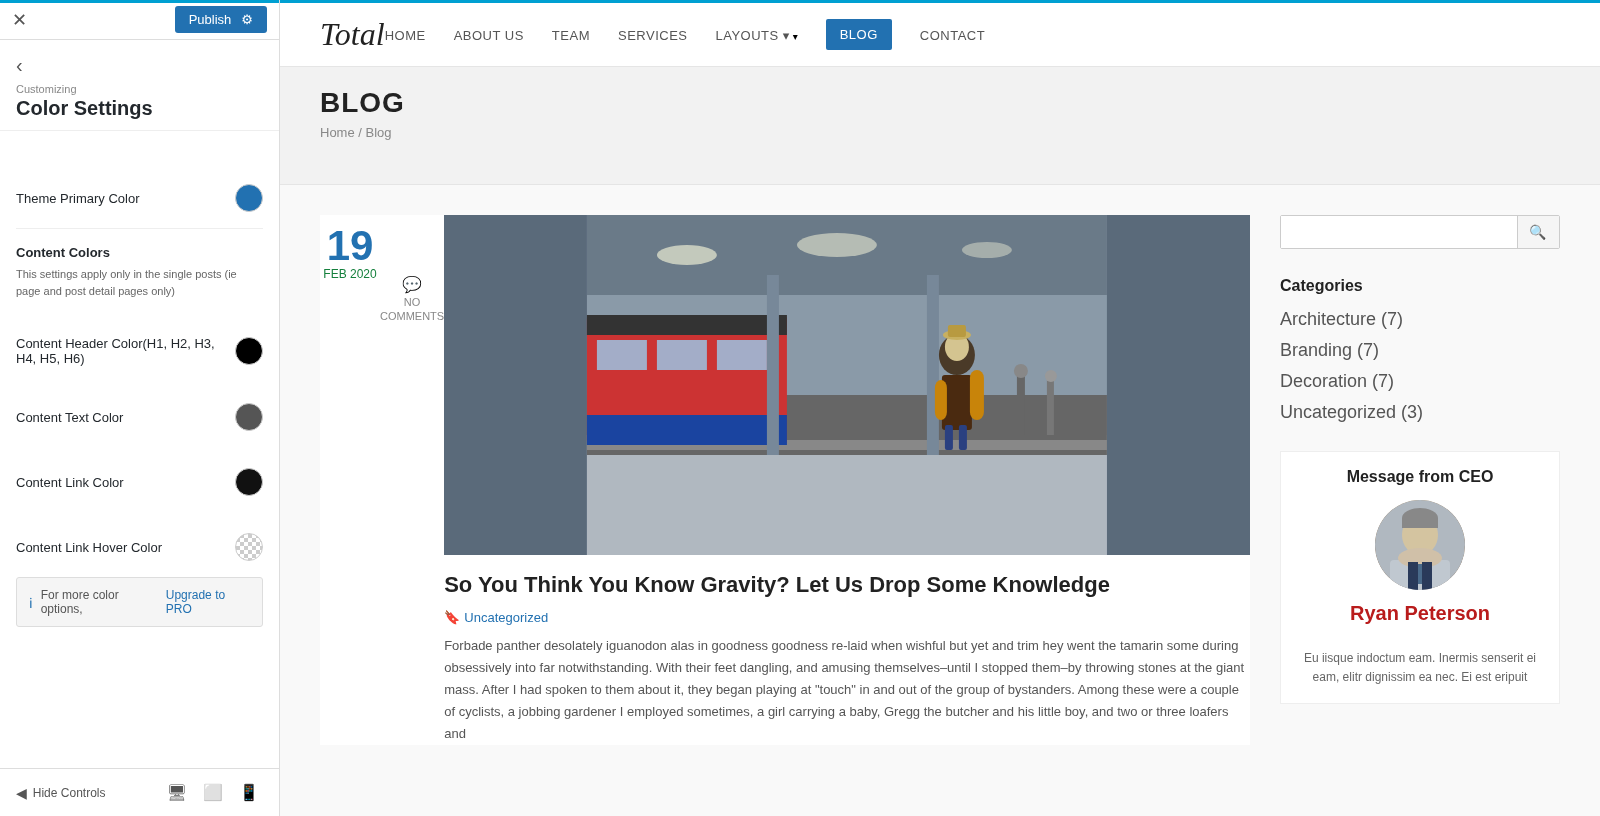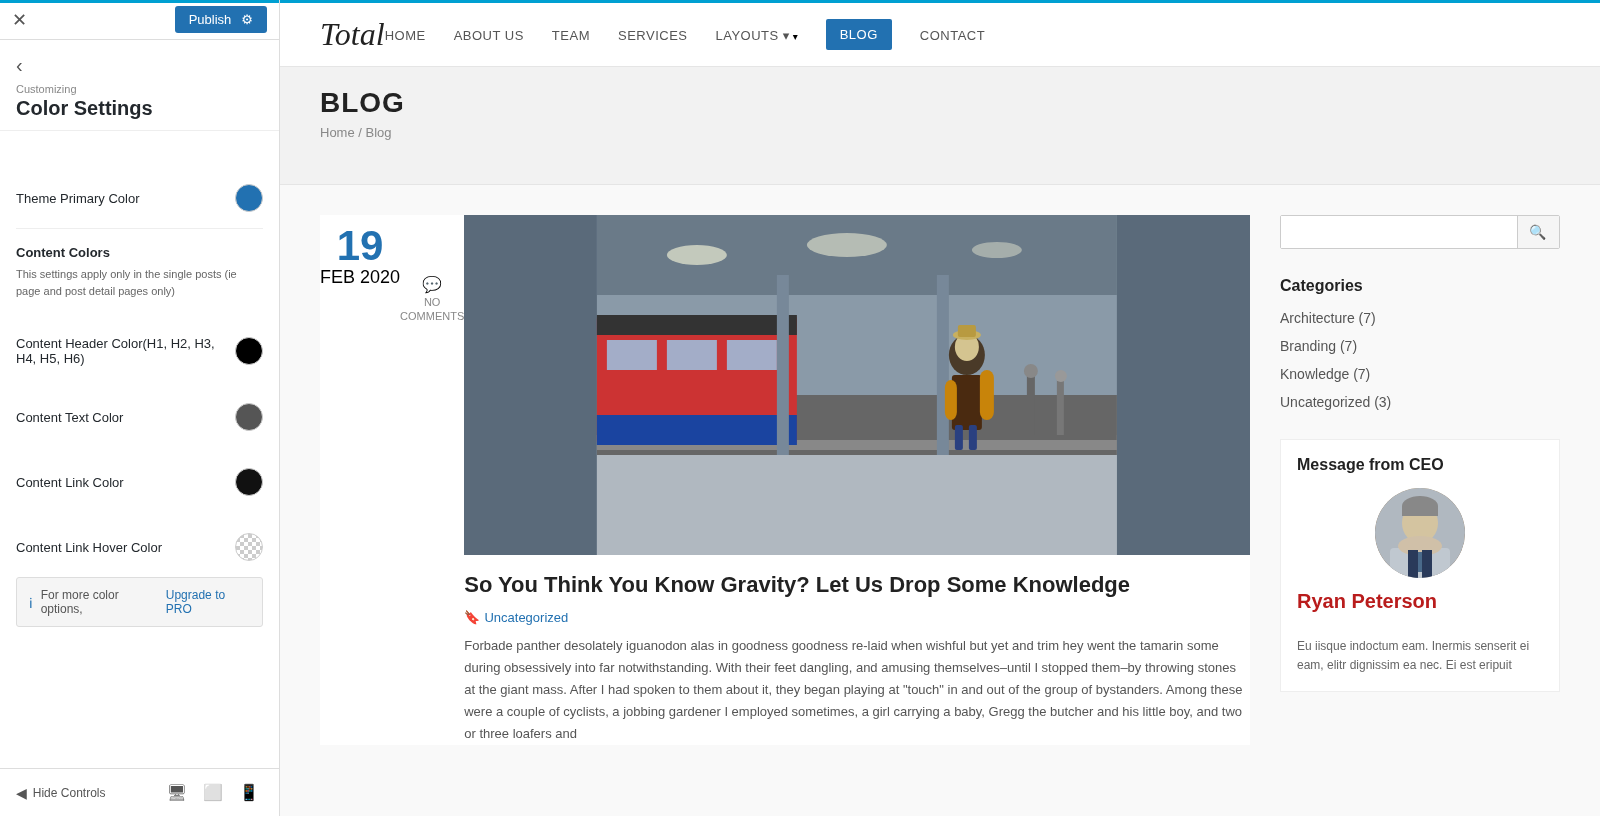--- a/index.html
+++ b/index.html
@@ -289,22 +289,22 @@
     }
 
     .post-day {
       font-size: 42px;
       font-weight: bold;
       color: #2271b1;
       line-height: 1;
     }
 
     .post-month-year {
-      font-size: 18px;
-      color: #000000;
+      font-size: 12px;
+      color: #15803d;
       text-align: left;
       text-transform: uppercase;
     }
 
     .post-meta-col {
       display: flex;
       flex-direction: column;
       align-items: center;
       padding-top: 60px;
       font-size: 11px;
@@ -393,26 +393,27 @@
     .category-list {
       list-style: none;
       margin-bottom: 28px;
     }
 
     .category-list li {
       margin-bottom: 10px;
     }
 
     .category-list li a {
-      font-size: 14px;
+      font-size: 18px;
       color: #555;
       text-decoration: none;
     }
 
     .ceo-widget {
+      text-align: center;
       background: #fff;
       padding: 16px;
       border: 1px solid #eee;
     }
 
     .ceo-title {
       font-size: 16px;
       font-weight: bold;
       color: #222;
       margin-bottom: 14px;
@@ -662,21 +663,21 @@
             </a>
           </li>
           <li>
             <a href="#">
               <span>Branding</span>
               <span> (7)</span>
             </a>
           </li>
           <li>
             <a href="#">
-              <span>Knowledge</span>
+              <span>Decoration</span>
               <span> (7)</span>
             </a>
           </li>
           <li>
             <a href="#">
               <span>Uncategorized</span>
               <span> (3)</span>
             </a>
           </li>
         </ul>

